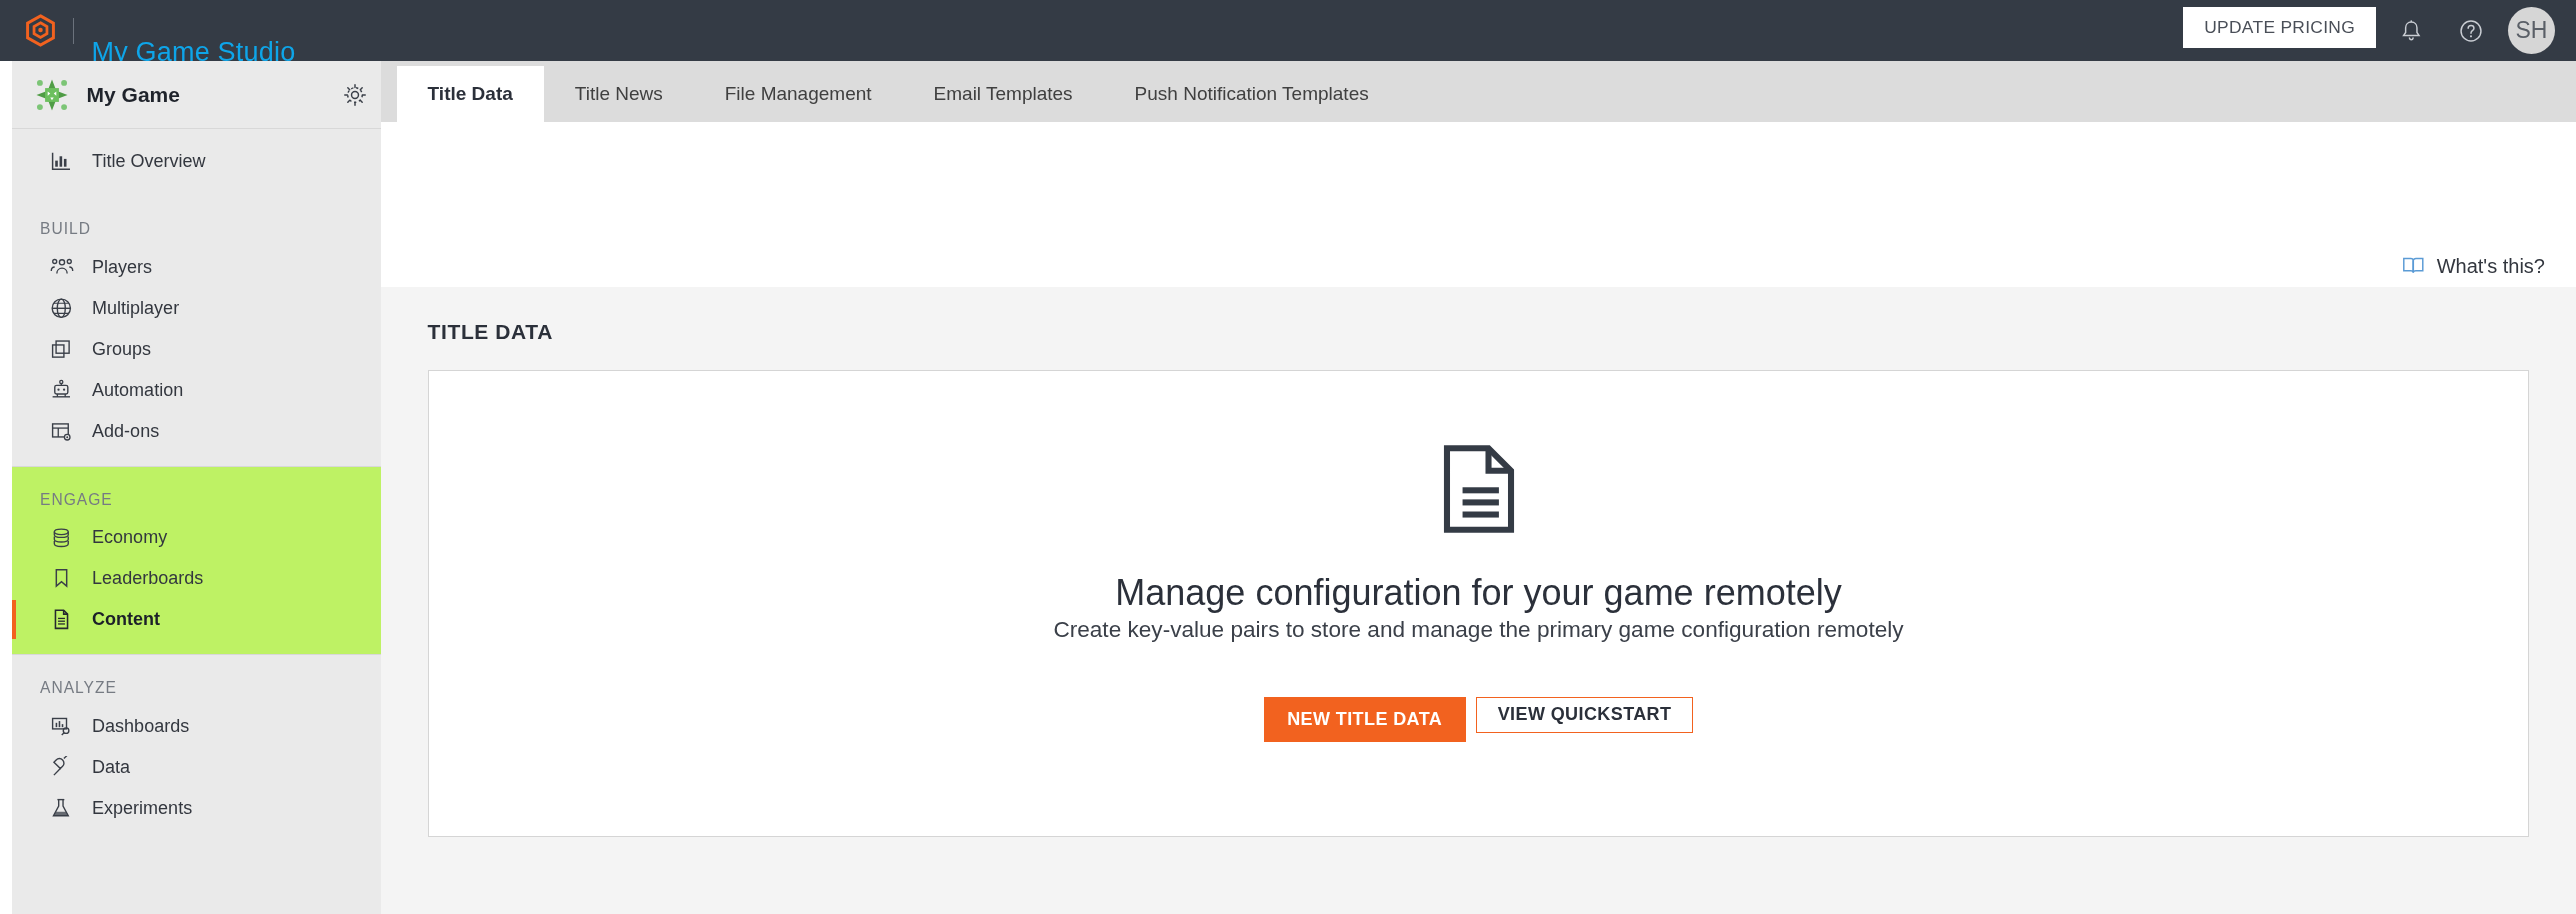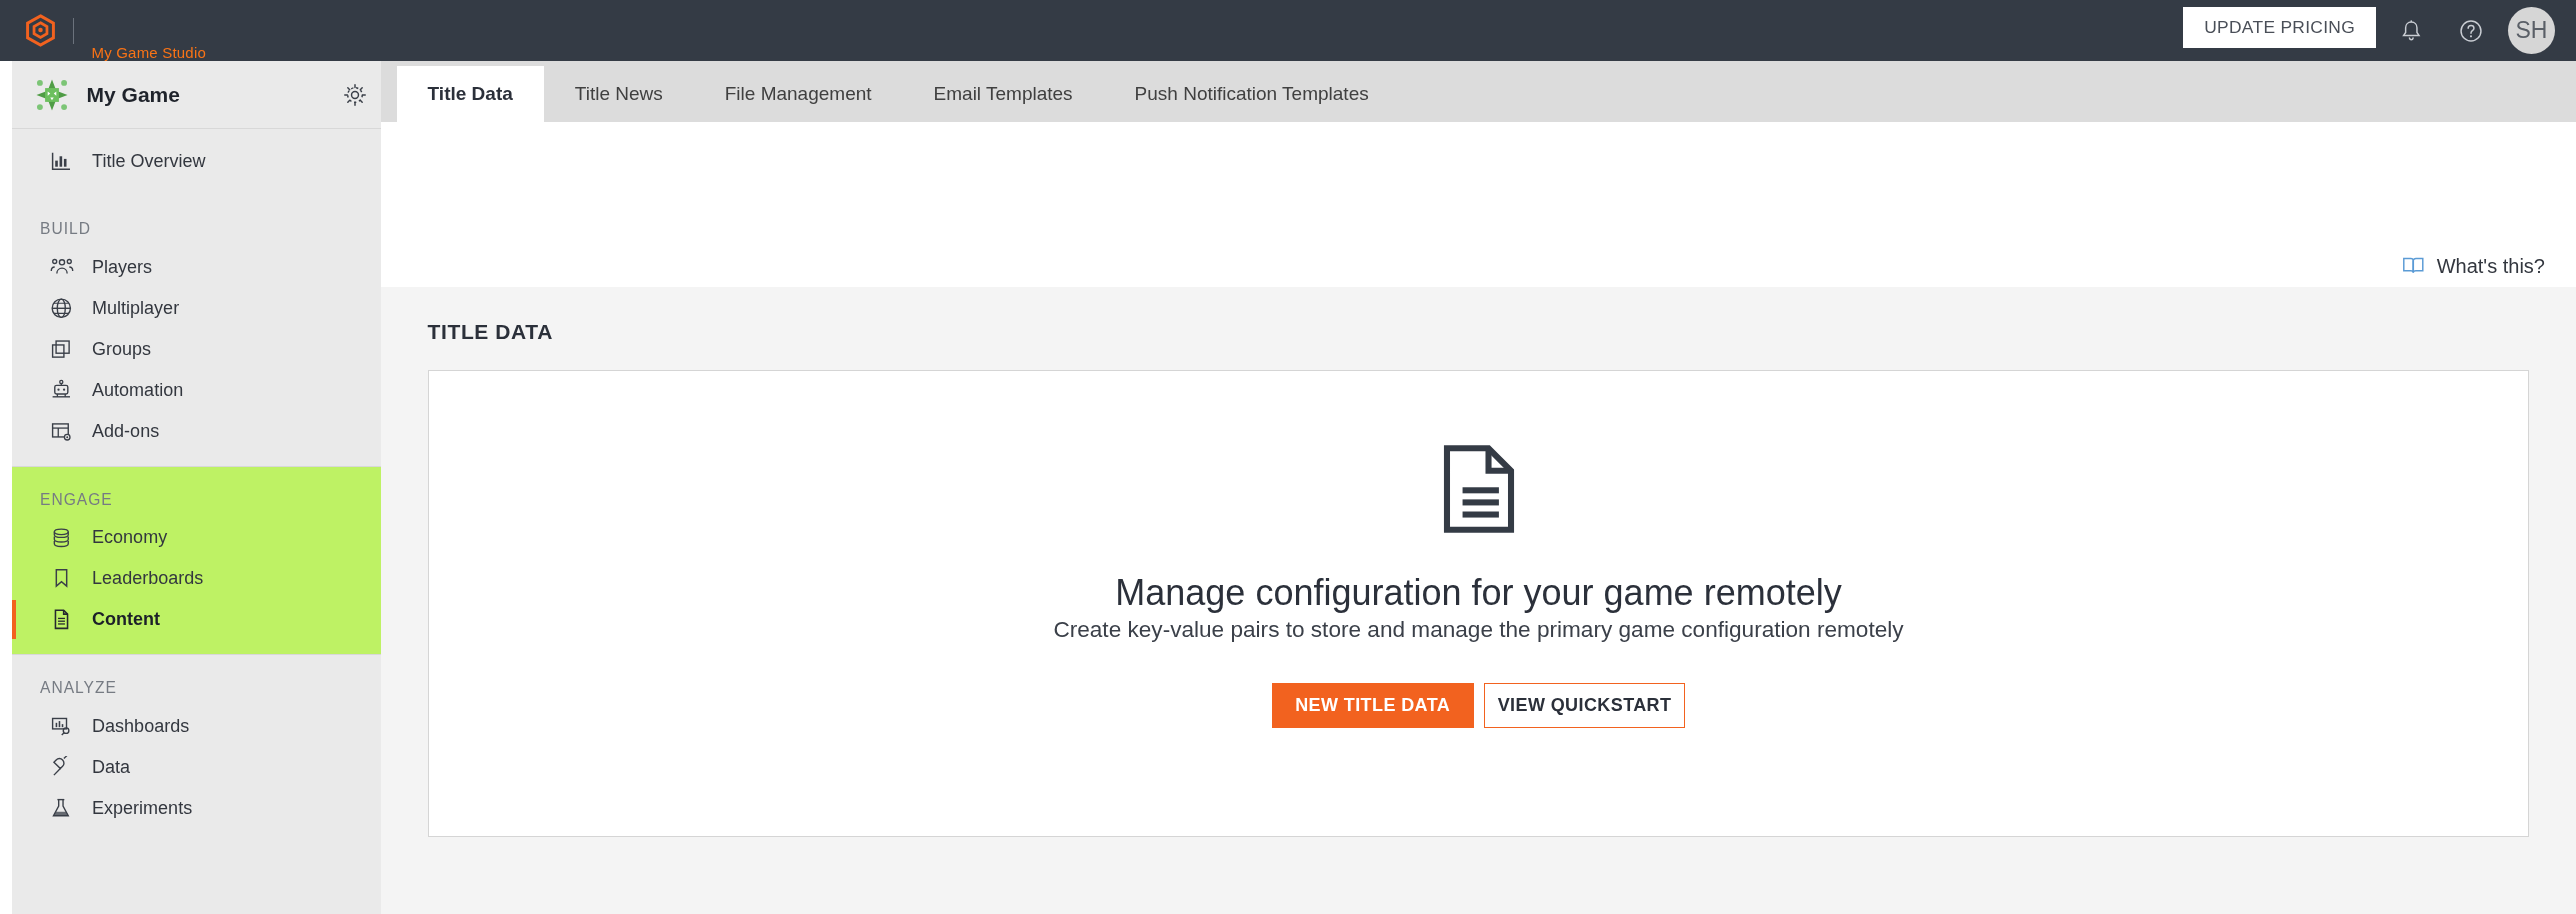--- a/index.html
+++ b/index.html
@@ -24,22 +24,22 @@
     margin-left: 22.6px;
     width: 35px; height: 35px;
     display: flex; align-items: center; justify-content: center;
   }
   .brand-divider {
     width: 0.9px; height: 26px;
     background: #6b727c;
     margin-left: 15.6px;
   }
   .brand-title {
-    color: #f97316;
-    font-size: 15px;
+    color: #0ea5e9;
+    font-size: 27px;
     margin-left: 17.4px;
     letter-spacing: 0.2px;
     white-space: nowrap;
     margin-top: 44px;
   }
   .topbar-right {
     margin-left: auto;
     display: flex;
     align-items: flex-start;
     padding-right: 21px;
@@ -225,21 +225,21 @@
   .empty-sub {
     font-size: 22.6px;
     color: #3b4049;
     text-align: center;
     line-height: 1.45;
     max-width: 930px;
   }
   .card-actions {
     display: flex;
     gap: 10px;
-    margin-top: 36px;
+    margin-top: 50px;
   }
   .btn-primary {
     background: #f2621f;
     color: #ffffff;
     border: 1.7px solid #f2621f;
     font-family: "Liberation Sans", sans-serif;
     font-size: 18px;
     font-weight: bold;
     letter-spacing: 0.4px;
     padding: 0 22.6px;
@@ -248,22 +248,22 @@
     white-space: nowrap;
   }
   .btn-secondary {
     background: #ffffff;
     color: #2b303a;
     border: 1.7px solid #f2621f;
     font-family: "Liberation Sans", sans-serif;
     font-size: 18px;
     font-weight: bold;
     letter-spacing: 0.4px;
-    padding: 0 13px;
-    height: 45px;
+    padding: 0 21px;
+    height: 36px;
     cursor: pointer;
     white-space: nowrap;
   }
 </style>
 </head>
 <body>
 
 <div class="topbar">
   <div class="brand-logo">
     <svg width="31" height="33" viewBox="0 0 36 38" aria-hidden="true">

